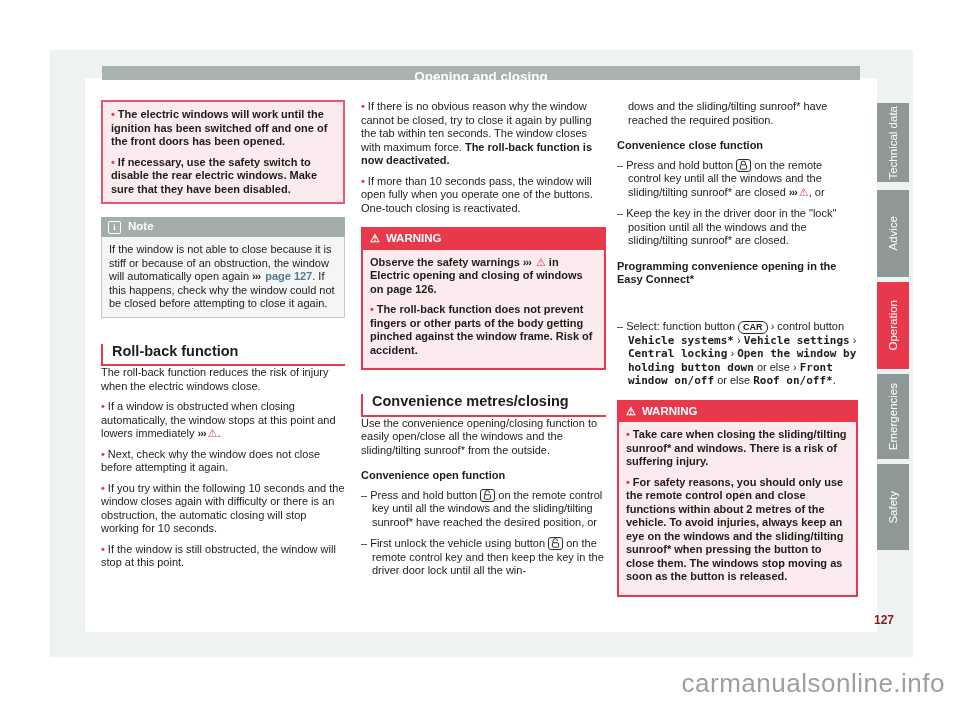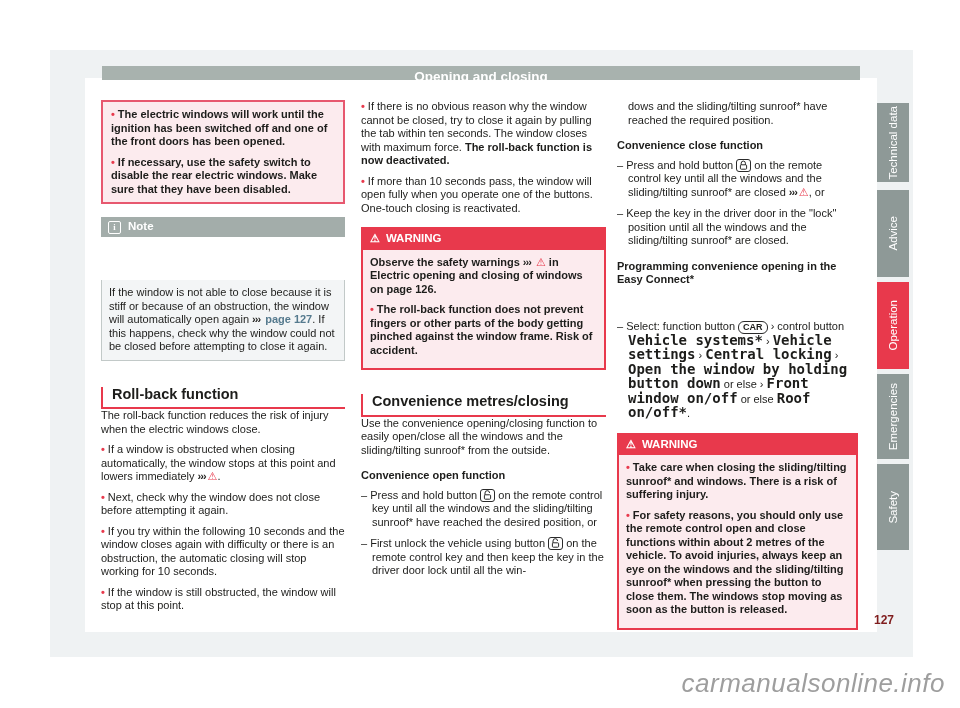--- a/index.html
+++ b/index.html
@@ -17,45 +17,45 @@
   .rb{color:#e8394c;font-weight:bold;margin-right:3px;}
   .alertbox{border:2px solid #e7586f;background:#fcebee;padding:6px 8px;margin-bottom:13px;}
   .alertbox p{font-weight:bold;margin:0 0 7px 0;}
   .alertbox p:last-child{margin-bottom:0;}
   .notebox{margin-bottom:26px;}
   .notehead{background:#a3adaa;color:#fff;font-weight:bold;font-size:11.5px;height:20px;
       display:flex;align-items:center;padding:0 7px;}
   .noteicon{display:inline-block;width:11px;height:11px;border:1px solid #fff;border-radius:2px;
       font-size:8.5px;line-height:11px;text-align:center;font-weight:bold;margin-right:7px;
       font-family:"Liberation Serif",serif;}
-  .notebody{border:1px solid #c2c9c8;border-top:none;background:#f3f5f6;padding:6px 7px;margin-top:43px;}
+  .notebody{border:1px solid #c2c9c8;border-top:none;background:#f3f5f6;padding:6px 7px;}
   .sec{border-left:2px solid #e8394c;border-bottom:2px solid #e8394c;padding:1px 0 6px 9px;
       font-size:14.5px;font-weight:bold;margin:0 0 0 0;}
   .subhead{font-weight:bold;margin:12px 0 6px 0;}
   .dash{padding-left:11px;text-indent:-11px;margin-bottom:8px;}
   .warnbox{border:2px solid #e8394c;background:#fcebee;margin:12px 0 24px 0;}
   .warnhead{background:#e8394c;color:#fff;font-weight:bold;font-size:11.5px;
       padding:3px 7px 4px 7px;display:flex;align-items:center;gap:6px;}
   .warnbody{padding:6px 7px 4px 7px;}
   .warnbody p{font-weight:bold;}
   .tri{color:#e8394c;font-weight:normal;}
   .tri-w{color:#fff;font-size:11px;}
   .arrows{font-weight:bold;letter-spacing:-1px;margin-right:2px;}
   .reflink{color:#557a8e;font-weight:bold;}
   .key{display:inline-block;border:1px solid #2a2a2a;border-radius:3px;padding:0 2px;
       line-height:10px;vertical-align:-1px;text-indent:0;}
   .keycar{display:inline-block;border:1px solid #2a2a2a;border-radius:6px;padding:0 4px;
       font-size:9px;font-weight:bold;line-height:11px;vertical-align:0;text-indent:0;margin-top:28px;}
-  .mono{font-family:"DejaVu Sans Mono",monospace;font-weight:bold;font-size:14px;}
+  .mono{font-family:"DejaVu Sans Mono",monospace;font-weight:bold;font-size:11px;}
   .tab{position:absolute;left:877px;width:32px;background:#8e9997;color:#fff;
       display:flex;align-items:center;justify-content:center;cursor:pointer;}
   .tab span{writing-mode:vertical-rl;transform:rotate(180deg);font-size:11.5px;white-space:nowrap;}
   .tab.active{background:#e8394c;}
   .pagenum{position:absolute;left:874px;top:613px;font-size:12px;font-weight:bold;color:#7f1d1d;}
-  .watermark{position:absolute;right:15px;top:668px;font-size:26px;color:#9e9e9e;letter-spacing:0.5px;font-style:italic;}
+  .watermark{position:absolute;right:15px;top:668px;font-size:26px;color:#9e9e9e;letter-spacing:0.5px;}
 </style>
 </head>
 <body>
 
 <div class="bg-panel"></div>
 <div class="page"></div>
 <div class="header-bar">Opening and closing</div>
 
 <div class="col col1">
   <div class="alertbox">

